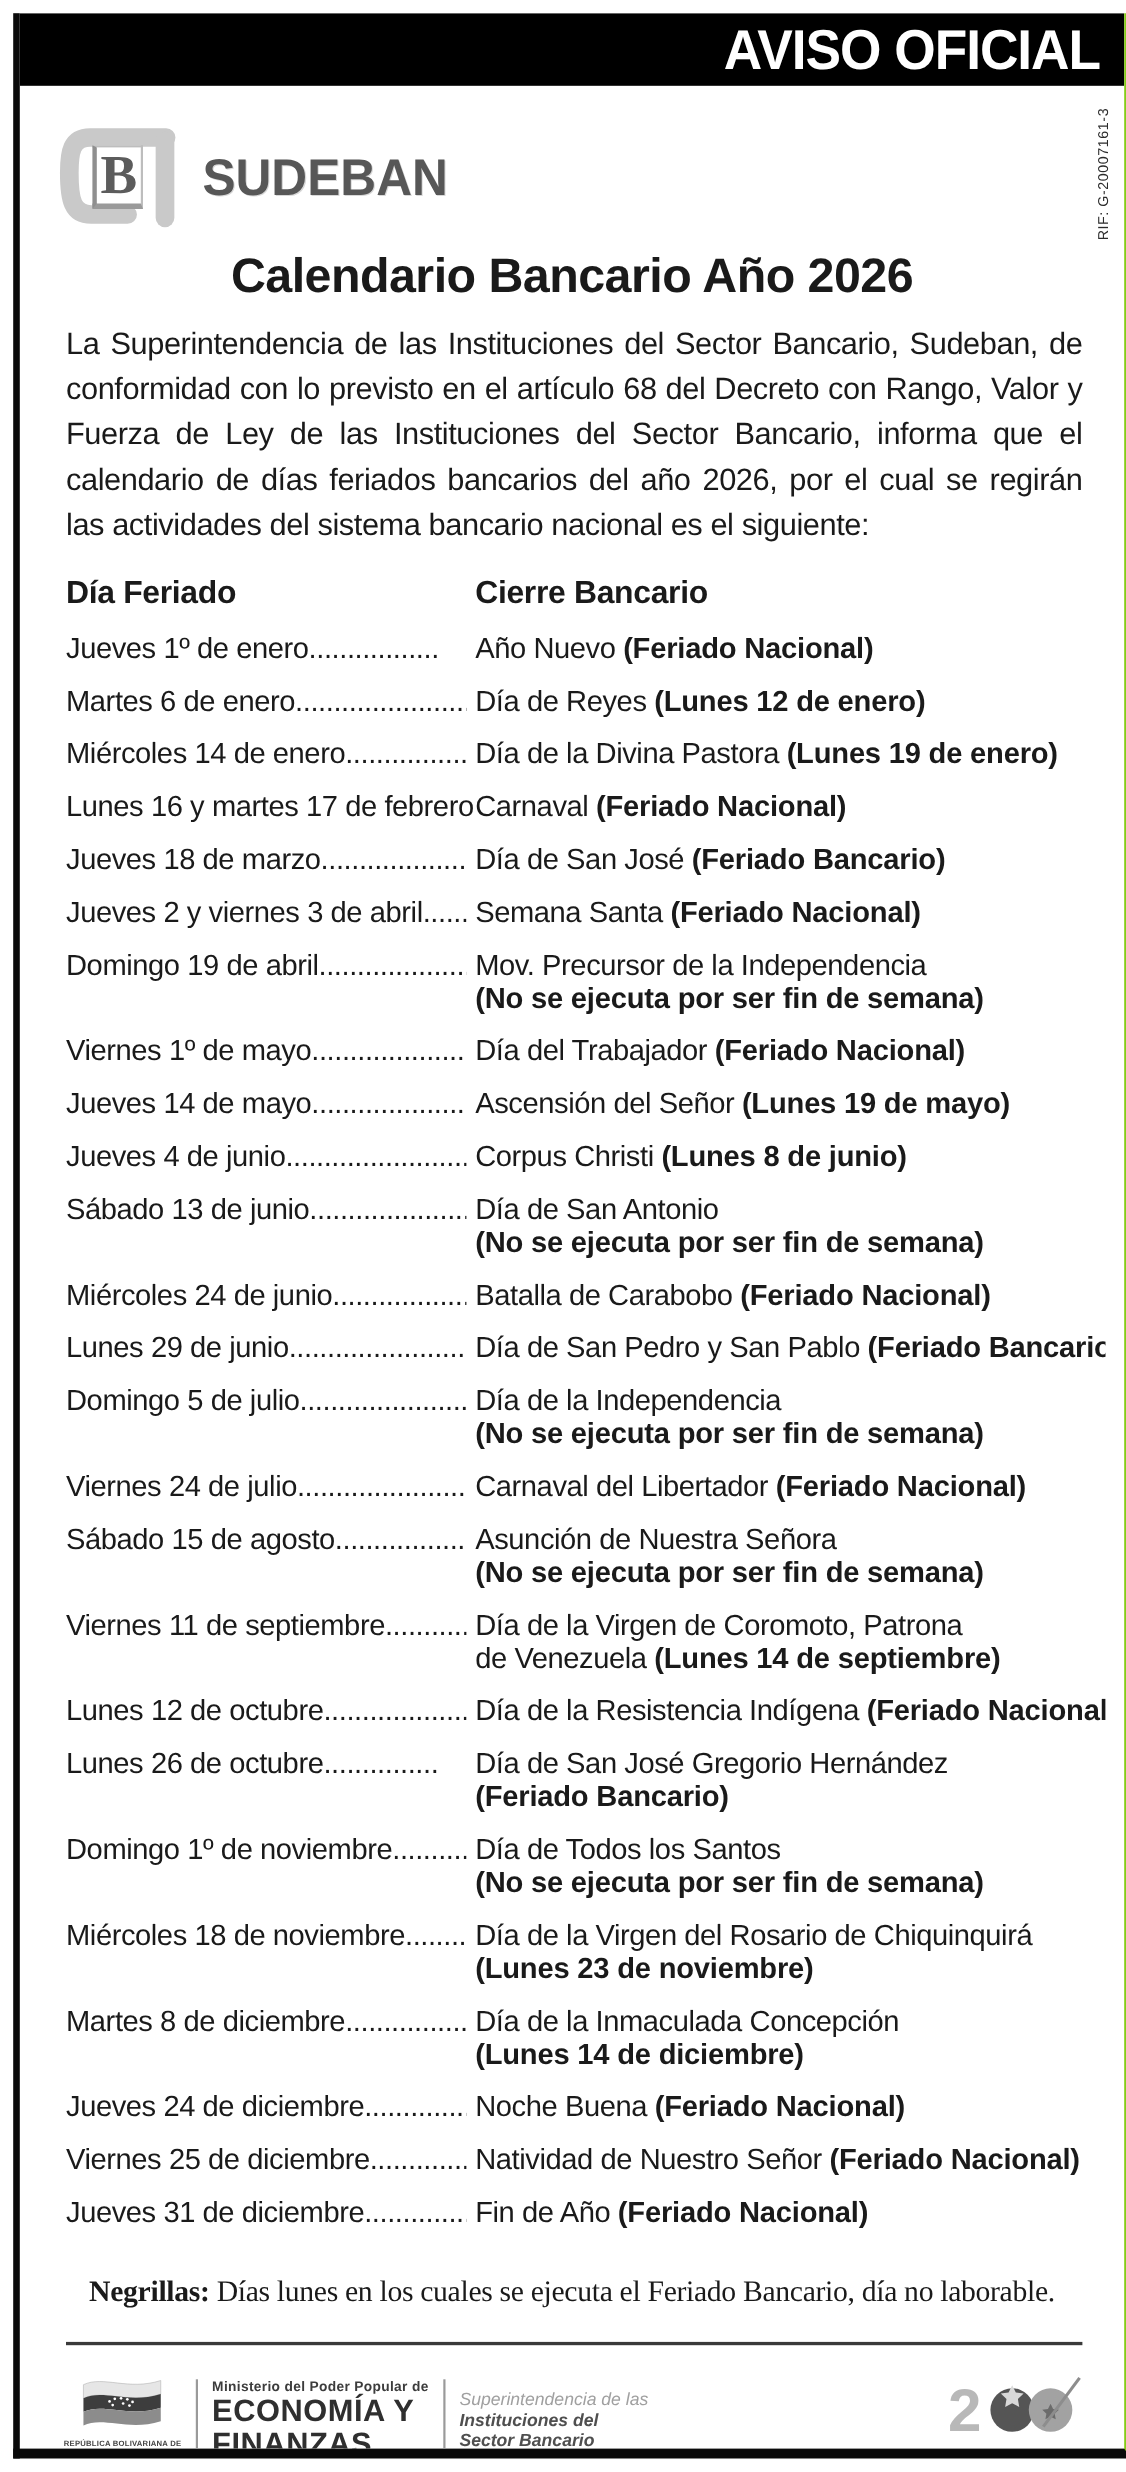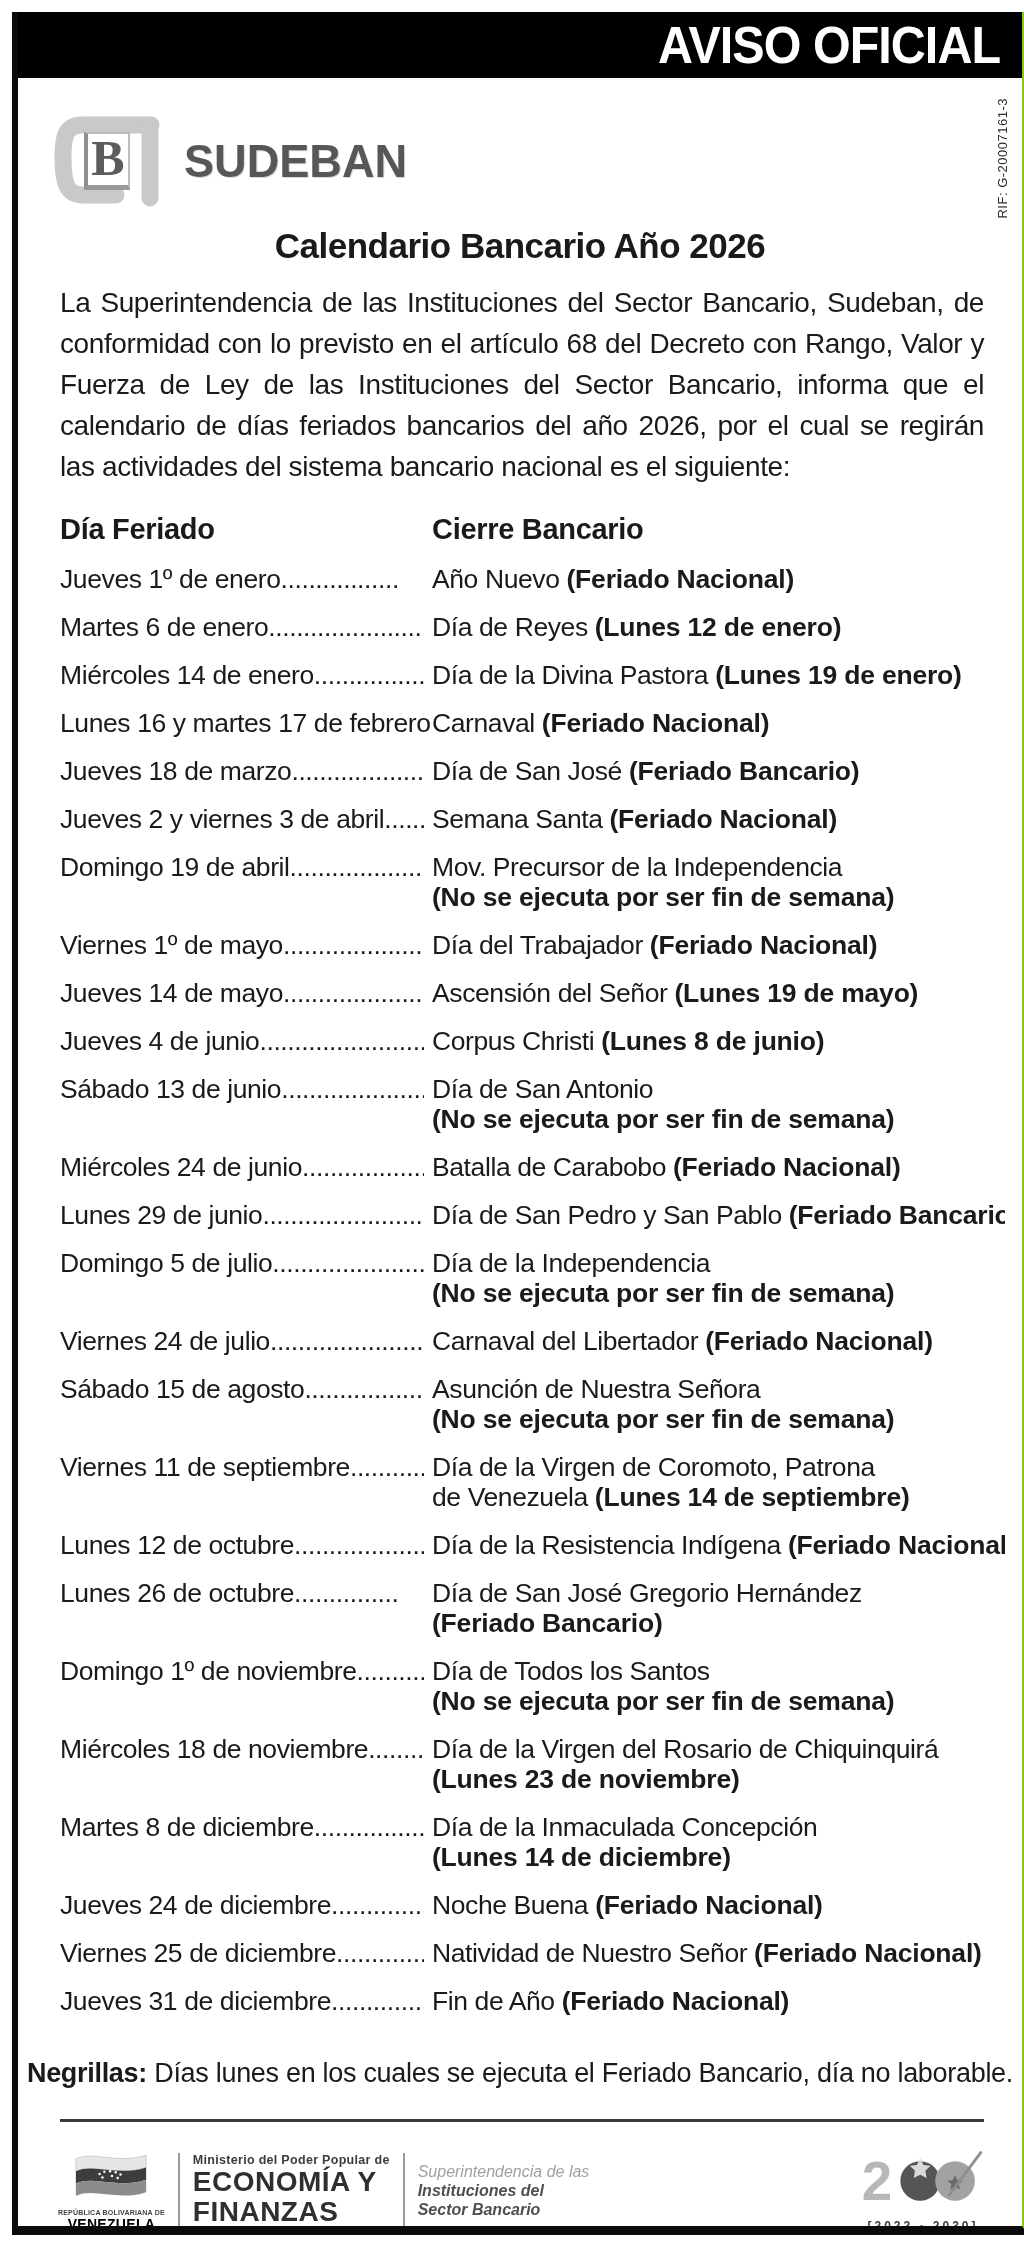--- a/index.html
+++ b/index.html
@@ -54,21 +54,21 @@
     padding-bottom: 4px;
   }
   .brand-word {
     font-size: 47px; font-weight: bold; color: #575757;
     letter-spacing: 0px; margin-left: 16px;
     transform: scaleX(0.96); transform-origin: left center;
     text-shadow: 1px 1px 0 #d8d8d8;
     white-space: nowrap;
   }
   .doc-title {
-    text-align: center; font-weight: bold; font-size: 35px;
+    text-align: center; font-weight: bold; font-size: 44px;
     letter-spacing: -0.5px; margin-top: 8px;
   }
   .intro {
     margin: 16px 38px 0 42px;
     font-size: 28px; line-height: 41px; letter-spacing: -0.4px;
     text-align: justify;
   }
   .cal-head {
     display: grid; grid-template-columns: 372px 1fr;
     padding: 0 28px 0 42px; margin-top: 26px;
@@ -78,21 +78,21 @@
   .cal-row {
     display: grid; grid-template-columns: 372px 1fr;
     padding: 0 17px 0 42px; margin-top: 18px;
     font-size: 26.5px; line-height: 30px; letter-spacing: -0.4px;
   }
   .c1 { display: flex; white-space: nowrap; overflow: hidden; padding-right: 8px; }
   .c1 .dots { flex: 1; overflow: hidden; }
   .c2 { white-space: nowrap; overflow: hidden; }
   .c2 .b { font-weight: bold; letter-spacing: -0.2px; }
   .c2 .line2 { display: block; }
-  .footnote { text-align: center; font-size: 27px; margin-top: 42px; letter-spacing: -0.3px; }
+  .footnote { text-align: center; font-size: 27px; margin-top: 42px; letter-spacing: -0.3px; font-family: Liberation Serif, serif; }
   .footnote .b { font-weight: bold; }
   .rule { border-top: 3px solid #3a3a3a; margin: 30px 38px 0 42px; }
   .footer {
     display: flex; align-items: center; justify-content: space-between;
     margin: 18px 36px 0 40px; height: 100px;
   }
   .gov { display: flex; align-items: center; gap: 13px; }
   .flag-block { text-align: center; }
   .flag-caption-small { font-size: 7px; font-weight: bold; color: #444; letter-spacing: 0.2px; margin-top: 2px; }
   .flag-caption { font-size: 14px; font-weight: bold; color: #000000; letter-spacing: 0.3px; }

